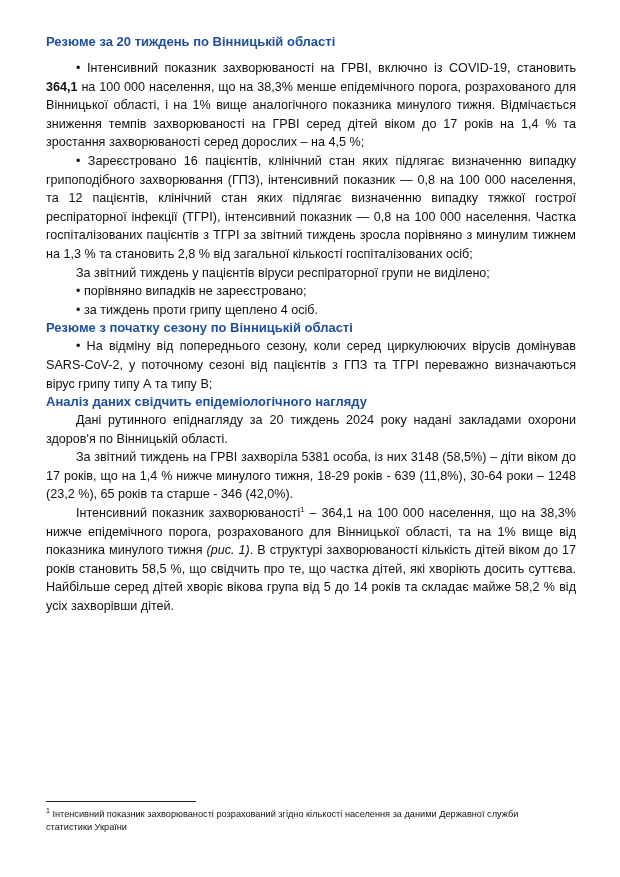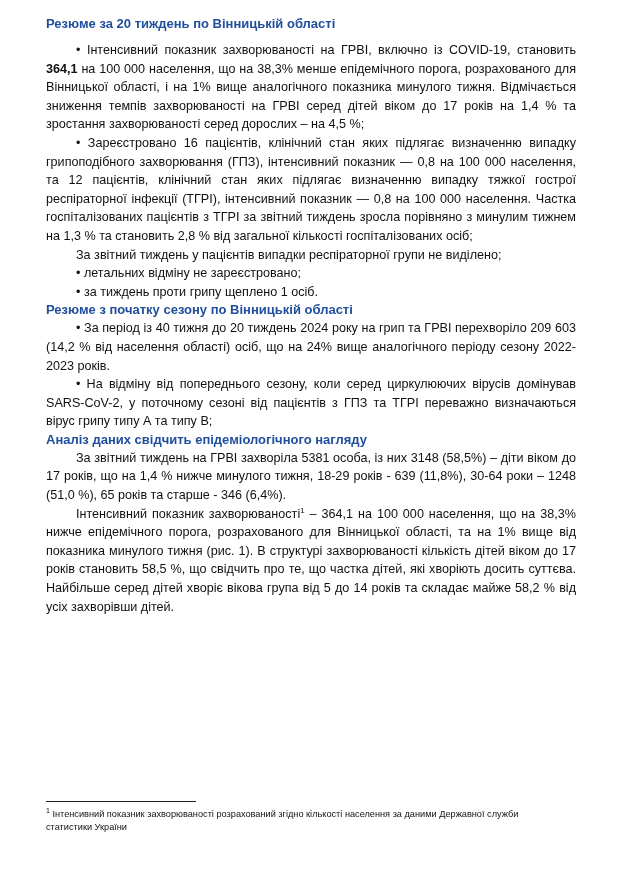--- a/index.html
+++ b/index.html
@@ -1,55 +1,55 @@
 <!DOCTYPE html>
 <html><head>
 <meta charset="utf-8">
 <style>
   html, body { margin: 0; padding: 0; background: #ffffff; }
   body { width: 620px; height: 877px; overflow: hidden; position: relative; }
   .page {
-    position: absolute; left: 46px; top: 15px; width: 530px;
+    position: absolute; left: 46px; top: 33px; width: 530px;
     font-family: "Liberation Sans", sans-serif;
     font-size: 12.6px; line-height: 18.6px; color: #111111;
   }
   .heading {
     color: #1f4e9c; font-weight: bold; font-size: 13px; line-height: 18px;
     margin: 0;
   }
   .heading.first { margin-bottom: 8px; }
   p { margin: 0; text-align: justify; }
   .ind { text-indent: 30px; }
   .bold { font-weight: bold; margin-top: 20px; }
-  .ital { }
+  .ital { font-style: italic; }
   sup { font-size: 8px; line-height: 0; }
   .fn-rule {
     position: absolute; left: 46px; top: 801px; width: 150px; height: 0;
     border-top: 1px solid #222;
   }
   .footnote {
     position: absolute; left: 46px; top: 808px; width: 500px;
     font-family: "Liberation Sans", sans-serif; font-size: 9.2px; line-height: 13px; color: #111;
   }
   .footnote sup { font-size: 7px; }
 </style>
 </head>
 <body>
 
 <div class="page">
   <h2 class="heading first">Резюме за 20 тиждень по Вінницькій області</h2>
   <p class="ind"><span>• Інтенсивний показник захворюваності на ГРВІ, включно із COVID-19, становить </span><span class="bold">364,1</span><span> на 100 000 населення, що на 38,3% менше епідемічного порога, розрахованого для Вінницької області, і на 1% вище аналогічного показника минулого тижня. Відмічається зниження темпів захворюваності на ГРВІ серед дітей віком до 17 років на 1,4 % та зростання захворюваності серед дорослих – на 4,5 %;</span></p>
   <p class="ind">• Зареєстровано 16 пацієнтів, клінічний стан яких підлягає визначенню випадку грипоподібного захворювання (ГПЗ), інтенсивний показник — 0,8 на 100 000 населення, та 12 пацієнтів, клінічний стан яких підлягає визначенню випадку тяжкої гострої респіраторної інфекції (ТГРІ),  інтенсивний показник — 0,8 на 100 000 населення. Частка госпіталізованих пацієнтів з ТГРІ за звітний тиждень зросла порівняно з минулим тижнем на 1,3 % та становить 2,8 % від загальної кількості госпіталізованих осіб;</p>
-  <p class="ind">За звітний тиждень у пацієнтів випадки респіраторної групи не виділено;</p>
-  <p class="ind">• летальних відміну не зареєстровано;</p>
-  <p class="ind">• за тиждень проти грипу щеплено 1 осіб.</p>
+  <p class="ind">За звітний тиждень у пацієнтів віруси респіраторної групи не виділено;</p>
+  <p class="ind">• порівняно випадків не зареєстровано;</p>
+  <p class="ind">• за тиждень проти грипу щеплено 4 осіб.</p>
 
   <h2 class="heading">Резюме з початку сезону по Вінницькій області</h2>
-  <p class="ind">• За період із 40 тижня  до 20 тиждень 2024 року на грип та ГРВІ перехворіло 209 603 (14,2 % від населення області) осіб, що на 24% вище аналогічного періоду сезону 2022-2023 років.</p>
   <p class="ind">• На відміну від попереднього сезону, коли серед циркулюючих вірусів домінував SARS-CoV-2, у поточному сезоні  від пацієнтів з ГПЗ та ТГРІ переважно визначаються вірус грипу типу А та типу В;</p>
 
   <h2 class="heading">Аналіз даних свідчить епідеміологічного нагляду</h2>
-  <p class="ind">За звітний тиждень на ГРВІ захворіла 5381 особа, із них 3148 (58,5%) – діти віком до 17 років, що на 1,4 % нижче минулого тижня, 18-29 років - 639 (11,8%), 30-64 роки – 1248 (51,0 %), 65 років та старше - 346 (6,4%).</p>
+  <p class="ind">Дані рутинного епіднагляду за 20 тиждень 2024 року надані закладами охорони здоров'я по Вінницькій області.</p>
+  <p class="ind">За звітний тиждень на ГРВІ захворіла 5381 особа, із них 3148 (58,5%) – діти віком до 17 років, що на 1,4 % нижче минулого тижня, 18-29 років - 639 (11,8%), 30-64 роки – 1248 (23,2 %), 65 років та старше - 346 (42,0%).</p>
   <p class="ind"><span>Інтенсивний показник захворюваності</span><sup>1</sup><span> – 364,1 на 100 000 населення, що на 38,3% нижче епідемічного порога, розрахованого для Вінницької області, та на 1% вище від показника минулого тижня </span><span class="ital">(рис. 1)</span><span>. В структурі захворюваності кількість дітей віком до 17 років становить 58,5 %, що свідчить про те, що частка дітей, які хворіють досить суттєва. Найбільше серед дітей хворіє вікова група від 5 до 14 років та складає майже 58,2 % від усіх захворівши дітей.</span></p>
 </div>
 
 <div class="fn-rule"></div>
 <div class="footnote"><sup>1</sup><span> Інтенсивний показник захворюваності розрахований згідно кількості населення за даними Державної служби статистики України</span></div>
 
 </body></html>

